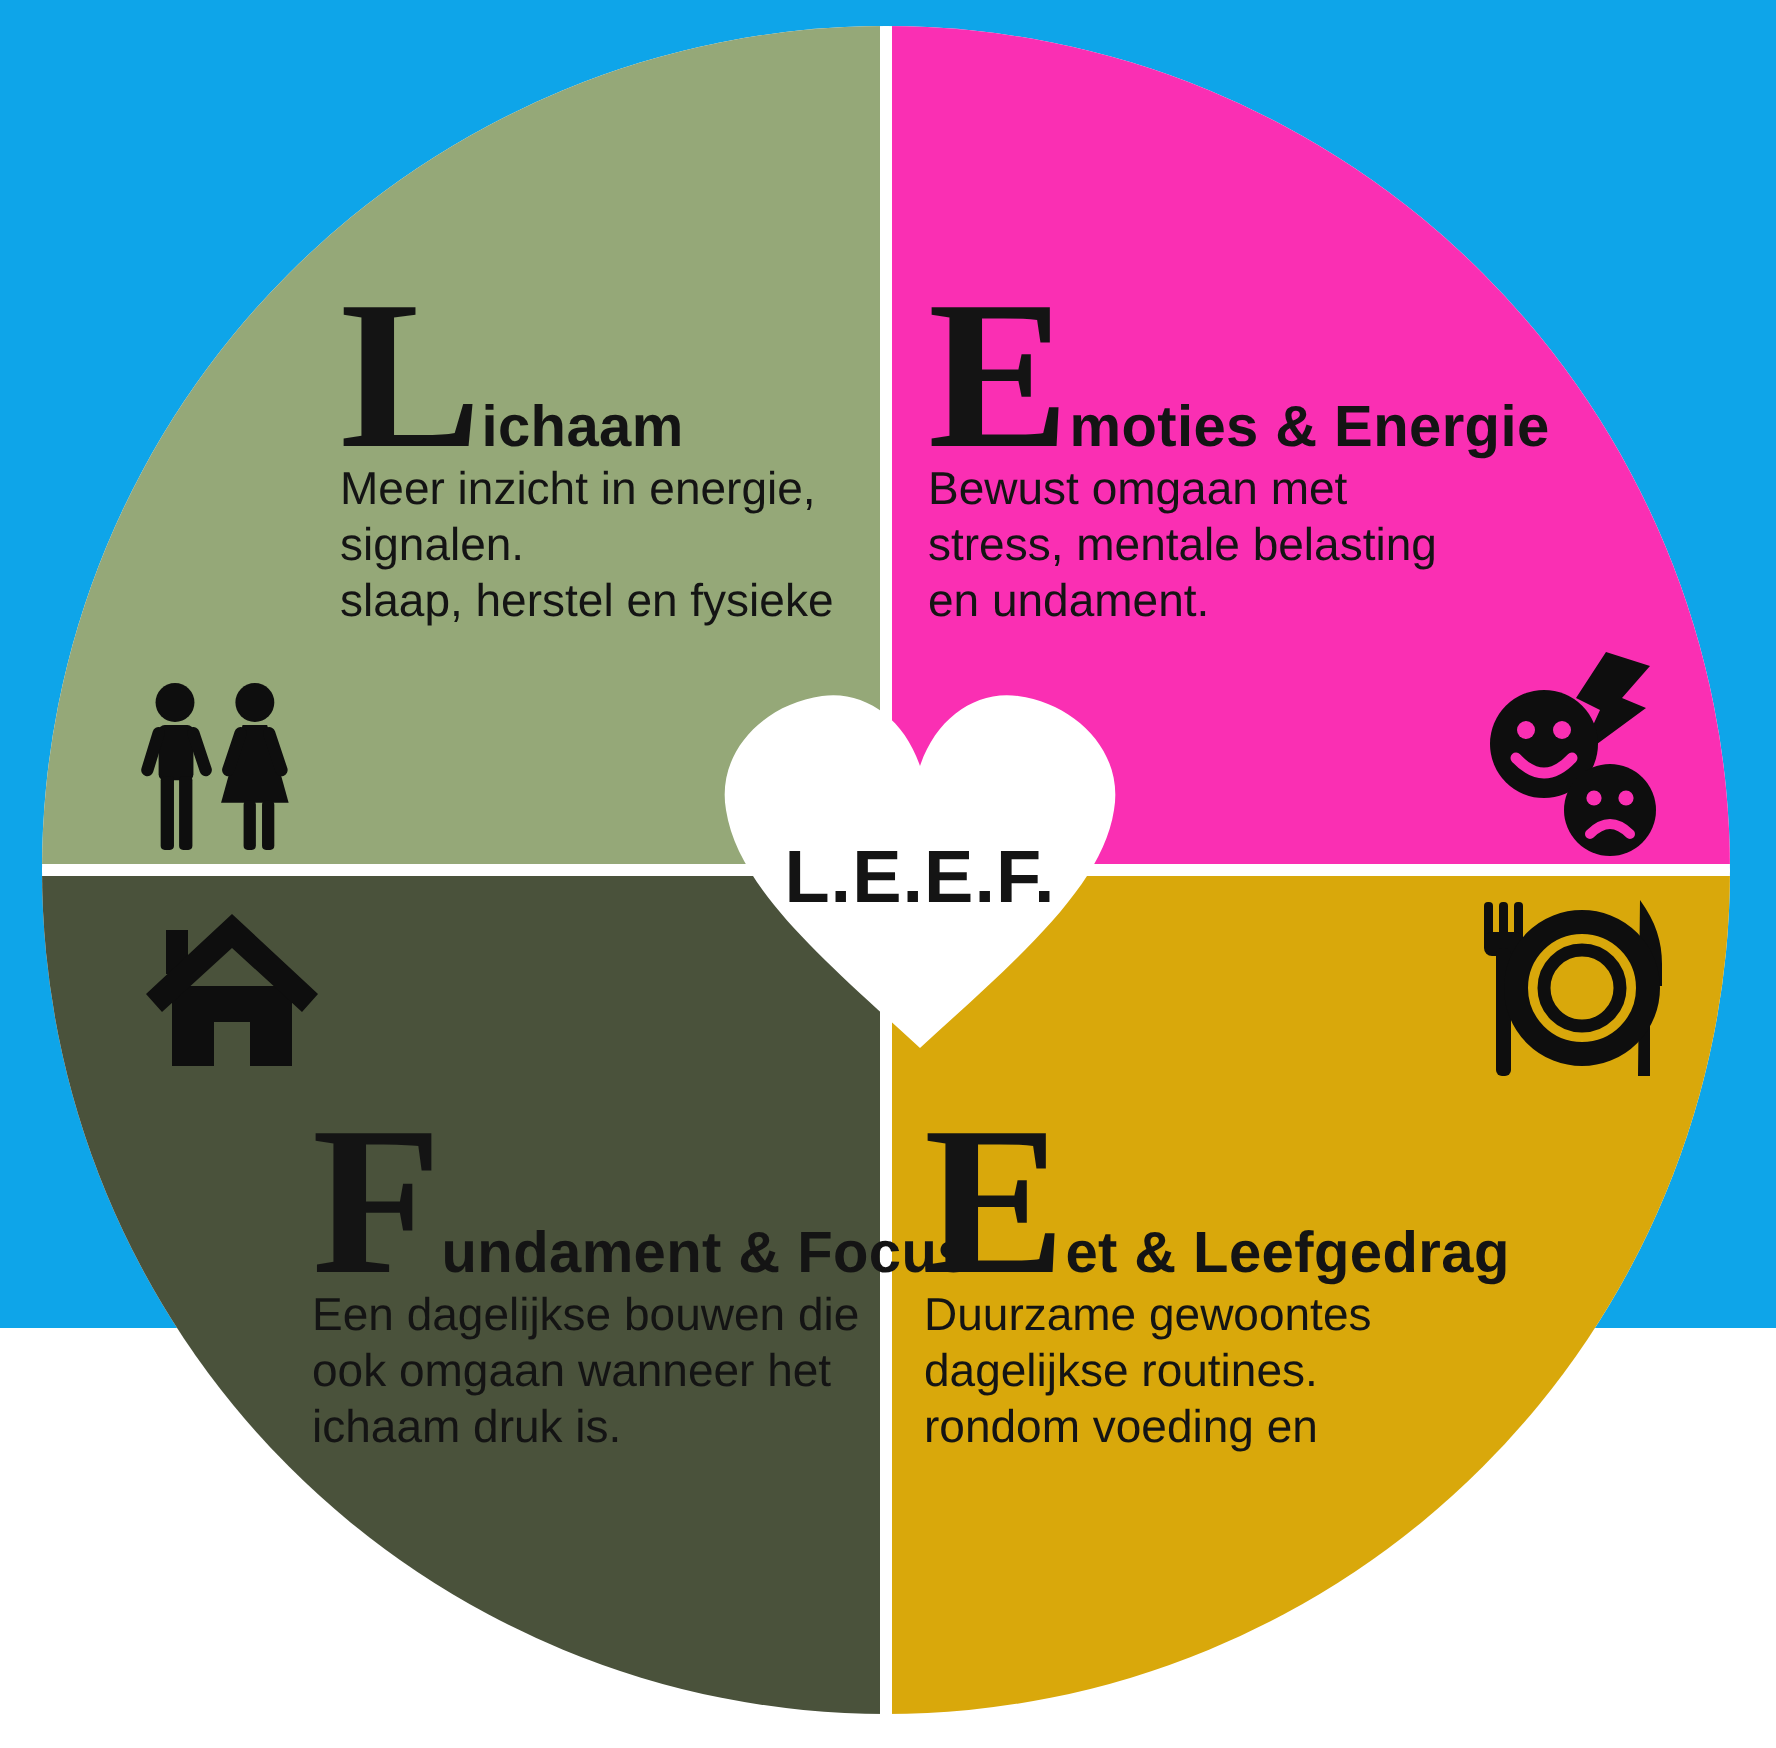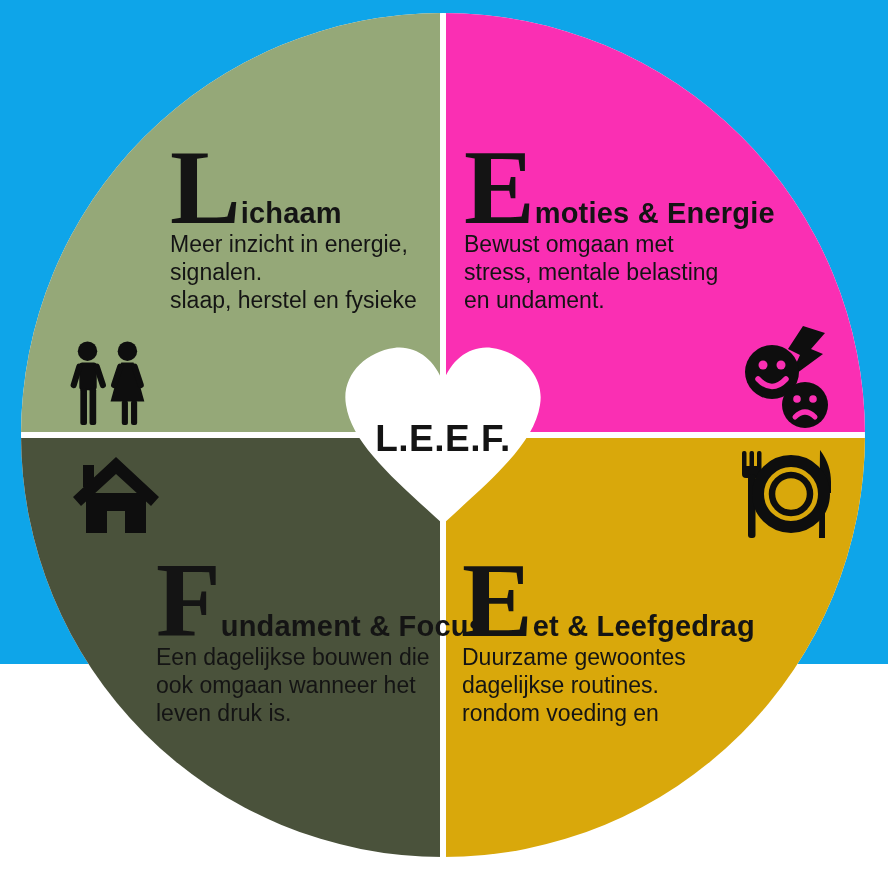--- a/index.html
+++ b/index.html
@@ -30,21 +30,21 @@
 
   
   .icon{position:absolute;z-index:3;}
   .icon svg{display:block;width:100%;height:100%;}
   .icon-couple{left:70px;top:341px;width:78px;height:86px;}
   .icon-faces{left:745px;top:326px;width:84px;height:105px;}
   .icon-house{left:73px;top:455px;width:86px;height:80px;}
   .icon-plate{left:740px;top:448px;width:92px;height:92px;}
 
   
-  .heart-wrap{position:absolute;left:337px;top:339px;width:212px;height:190px;z-index:5;}
+  .heart-wrap{position:absolute;left:354px;top:339px;width:212px;height:190px;z-index:5;}
   .heart-wrap svg{position:absolute;inset:0;width:100%;height:100%;}
   .leef{position:absolute;inset:0;display:flex;align-items:center;justify-content:center;
         padding-top:10px;font-size:37px;font-weight:800;letter-spacing:.5px;color:#141414;}
 </style>
 </head>
 <body>
 
 <div class="stage">
 
   <div class="circle">
@@ -70,21 +70,21 @@
       <div>stress, mentale belasting</div>
       <div>en undament.</div>
     </div>
   </div>
 
   <div class="tblock tb-bl" style="color: rgb(20, 20, 20);">
     <div class="title"><span class="initial">F</span><span class="rest">undament &amp; Focus</span></div>
     <div class="desc">
       <div>Een dagelijkse bouwen die</div>
       <div>ook omgaan wanneer het</div>
-      <div>leven druk is.</div>
+      <div>ichaam druk is.</div>
     </div>
   </div>
 
   <div class="tblock tb-br" style="color: rgb(20, 20, 20);">
     <div class="title"><span class="initial">E</span><span class="rest">et &amp; Leefgedrag</span></div>
     <div class="desc">
       <div>Duurzame gewoontes</div>
       <div>dagelijkse routines.</div>
       <div>rondom voeding en</div>
     </div>

